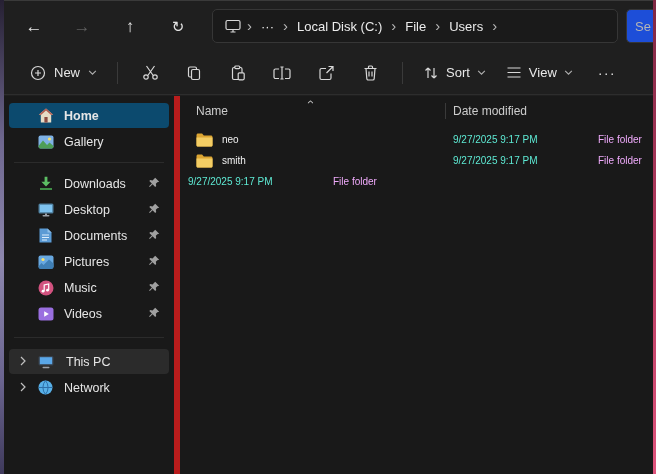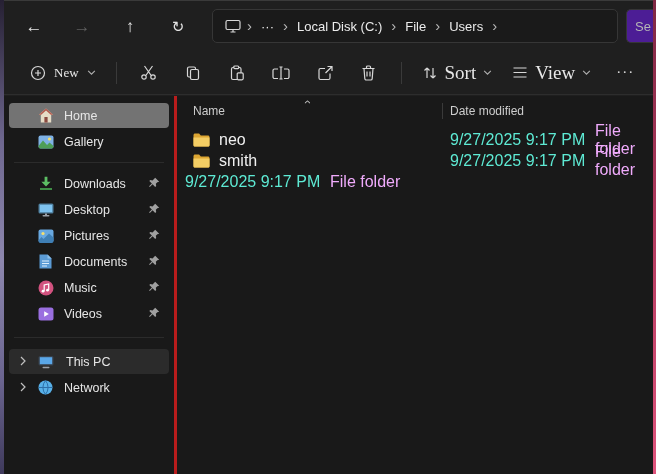--- a/index.html
+++ b/index.html
@@ -29,61 +29,61 @@
   .nav-btn.disabled { color:#5f5f5f; }
   .nav-btn .glyph { line-height:1; }
 
   .addressbar { flex:1 1 auto; height:34px; margin:0 8px 0 14px; min-width:0;
     background:#1a1a1a; border:1px solid #363636; border-radius:5px;
     display:flex; align-items:center; padding:0 8px; font-size:13px; overflow:hidden; white-space:nowrap; }
   .ab-icon { display:flex; align-items:center; margin:0 4px 0 4px; }
   .crumb { padding:3px 7px; border-radius:3px; color:#ececec; cursor:pointer; }
   .crumb-chev { color:#b9b9b9; font-size:15px; line-height:1; padding:0 2px 2px 2px; }
 
-  .searchbox { flex:0 0 auto; width:27px; height:34px; background:#4c1d95;
+  .searchbox { flex:0 0 auto; width:27px; height:34px; background:#1d4ed8;
     border:1px solid #363636; border-right:none; border-radius:5px 0 0 5px;
     display:flex; align-items:center; padding-left:8px; font-size:13px; color:#b5b5b5; overflow:hidden; }
 
   
   .toolbar { height:44px; display:flex; align-items:center; padding-left:16px;
-    border-bottom:1px solid #2d2d2d;font-family:Liberation Serif, serif; }
+    border-bottom:1px solid #2d2d2d; }
   .tb-new { display:flex; align-items:center; gap:8px; font-size:13px; padding:6px 10px; border-radius:4px; cursor:pointer; }
   .tb-sep { width:1px; height:22px; background:#3a3a3a; margin:0 10px; flex:0 0 auto; }
   .tb-icon { width:44px; height:34px; display:flex; align-items:center; justify-content:center; border-radius:4px; cursor:pointer; flex:0 0 auto; }
-  .tb-group { display:flex; align-items:center; gap:7px; font-size:19px; padding:6px 10px; border-radius:4px; cursor:pointer; flex:0 0 auto; }
+  .tb-group { display:flex; align-items:center; gap:7px; font-size:13px; padding:6px 10px; border-radius:4px; cursor:pointer; flex:0 0 auto; }
   .tb-more { width:36px; height:34px; display:flex; align-items:center; justify-content:center;
     font-size:15px; letter-spacing:1px; color:#dadada; border-radius:4px; cursor:pointer; margin-left:6px; }
   .chev-down { display:flex; align-items:center; }
 
   
   .main { position:absolute; top:95px; left:0; right:0; bottom:0; display:flex; background:#191919; }
 
   .sidebar { width:170px; flex:0 0 auto; padding-top:6px; overflow:hidden; }
   .sb-item { height:25px; margin:1px 5px; border-radius:4px; display:flex; align-items:center;
     padding-left:28px; gap:10px; font-size:12.5px; color:#e6e6e6; position:relative; cursor:pointer; }
-  .sb-item.selected { background:#737373; }
+  .sb-item.selected { background:#0c4a6e;font-weight:bold; }
   .sb-item.current { background:#2b2b2b;gap:12px; }
   .sb-item .sb-ico { display:flex; align-items:center; width:17px; justify-content:center; flex:0 0 auto; }
   .sb-item .pin { position:absolute; right:9px; top:6px; opacity:.85; }
   .sb-item .tree-chev { position:absolute; left:11px; top:7px; }
   .sb-sep { height:1px; background:#2b2b2b; margin:8px 10px; }
   .sb-sep.big { margin:11px 10px; }
 
-  .content { flex:1 1 auto; border-left:3px solid #b91c1c; min-width:0; }
+  .content { flex:1 1 auto; border-left:6px solid #b91c1c; min-width:0; }
   .header-row { height:30px; display:flex; align-items:center; font-size:12px; color:#cdcdcd; position:relative; }
   .hcol { position:relative; height:100%; display:flex; align-items:center; cursor:pointer; }
   .hcol.name { width:265px; padding-left:16px; }
   .hcol.date { width:145px; padding-left:8px; }
   .hcol.type { flex:1; padding-left:8px; }
   .hcol.date::before, .hcol.type::before { content:""; position:absolute; left:0; top:7px; width:1px; height:16px; background:#3a3a3a; }
   .sort-caret { position:absolute; left:128px; top:0px; font-size:12px; color:#bdbdbd;
     transform:rotate(-90deg); line-height:1; }
 
   .rows { padding-top:3px; }
-  .file-row { height:21px; display:flex; align-items:center; font-size:16px; cursor:pointer; }
+  .file-row { height:21px; display:flex; align-items:center; font-size:10px; cursor:pointer; }
   .cell-name { width:265px; padding-left:16px; display:flex; align-items:center; gap:9px; color:#f0f0f0; }
   .cell-date { width:145px; padding-left:8px; color:#5eead4; }
   .cell-type { flex:1; padding-left:8px; color:#f0abfc; }
   .cell-name .fico { display:flex; align-items:center; flex:0 0 auto; }
 
   svg { display:block; }
 </style>
 </head>
 <body>
 
@@ -290,43 +290,43 @@
         <span>Desktop</span>
         <span class="pin">
           <svg width="12" height="12" viewBox="0 0 12 12" fill="#b8b8b8">
             <path d="M7.2.8l4 4-1.9.4-1.5 1.5.4 2.2-1 1L4.6 7.3 1.8 10l-.7-.7 2.8-2.7L1.3 4l1-1 2.2.4L6 1.9z"></path>
           </svg>
         </span>
       </div>
 
       <div class="sb-item">
         <span class="sb-ico">
+          <svg width="13" height="15" viewBox="0 0 13 15">
+            <path d="M.5.5h8l4 4v10H.5z" fill="#5b9bd5"></path>
+            <path d="M8.5.5v4h4z" fill="#8ec0ea"></path>
+            <path d="M3 7h7M3 9.5h7M3 12h5" stroke="#ddeefc" stroke-width="1"></path>
+          </svg>
+        </span>
+        <span>Documents</span>
+        <span class="pin">
+          <svg width="12" height="12" viewBox="0 0 12 12" fill="#b8b8b8">
+            <path d="M7.2.8l4 4-1.9.4-1.5 1.5.4 2.2-1 1L4.6 7.3 1.8 10l-.7-.7 2.8-2.7L1.3 4l1-1 2.2.4L6 1.9z"></path>
+          </svg>
+        </span>
+      </div>
+
+      <div class="sb-item">
+        <span class="sb-ico">
           <svg width="16" height="14" viewBox="0 0 16 14">
             <rect x="0.5" y="0.5" width="15" height="13" rx="2" fill="#68a8e0"></rect>
             <circle cx="5" cy="4.5" r="1.6" fill="#f7e06e"></circle>
             <path d="M15.5 8.5L11 4.5 5.5 10l-2-2-3 3.5v.5a2 2 0 0 0 2 2h11a2 2 0 0 0 2-2z" fill="#3f7fb5"></path>
           </svg>
         </span>
         <span>Pictures</span>
-        <span class="pin">
-          <svg width="12" height="12" viewBox="0 0 12 12" fill="#b8b8b8">
-            <path d="M7.2.8l4 4-1.9.4-1.5 1.5.4 2.2-1 1L4.6 7.3 1.8 10l-.7-.7 2.8-2.7L1.3 4l1-1 2.2.4L6 1.9z"></path>
-          </svg>
-        </span>
-      </div>
-
-      <div class="sb-item">
-        <span class="sb-ico">
-          <svg width="13" height="15" viewBox="0 0 13 15">
-            <path d="M.5.5h8l4 4v10H.5z" fill="#5b9bd5"></path>
-            <path d="M8.5.5v4h4z" fill="#8ec0ea"></path>
-            <path d="M3 7h7M3 9.5h7M3 12h5" stroke="#ddeefc" stroke-width="1"></path>
-          </svg>
-        </span>
-        <span>Documents</span>
         <span class="pin">
           <svg width="12" height="12" viewBox="0 0 12 12" fill="#b8b8b8">
             <path d="M7.2.8l4 4-1.9.4-1.5 1.5.4 2.2-1 1L4.6 7.3 1.8 10l-.7-.7 2.8-2.7L1.3 4l1-1 2.2.4L6 1.9z"></path>
           </svg>
         </span>
       </div>
 
       <div class="sb-item">
         <span class="sb-ico">
           <svg width="16" height="16" viewBox="0 0 16 16">

